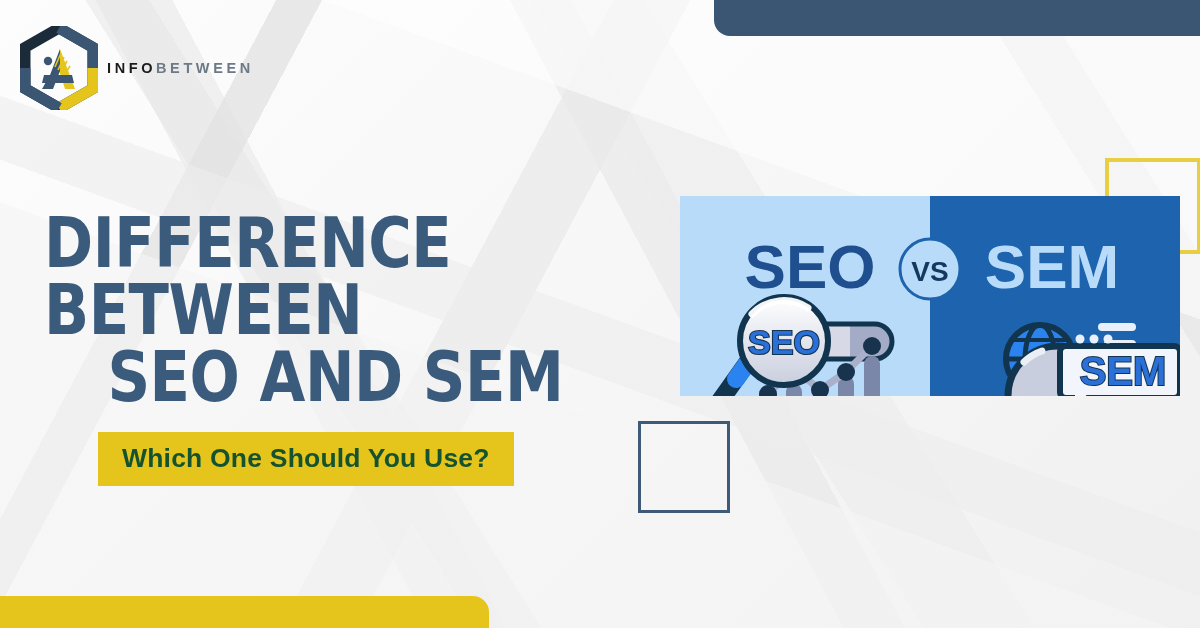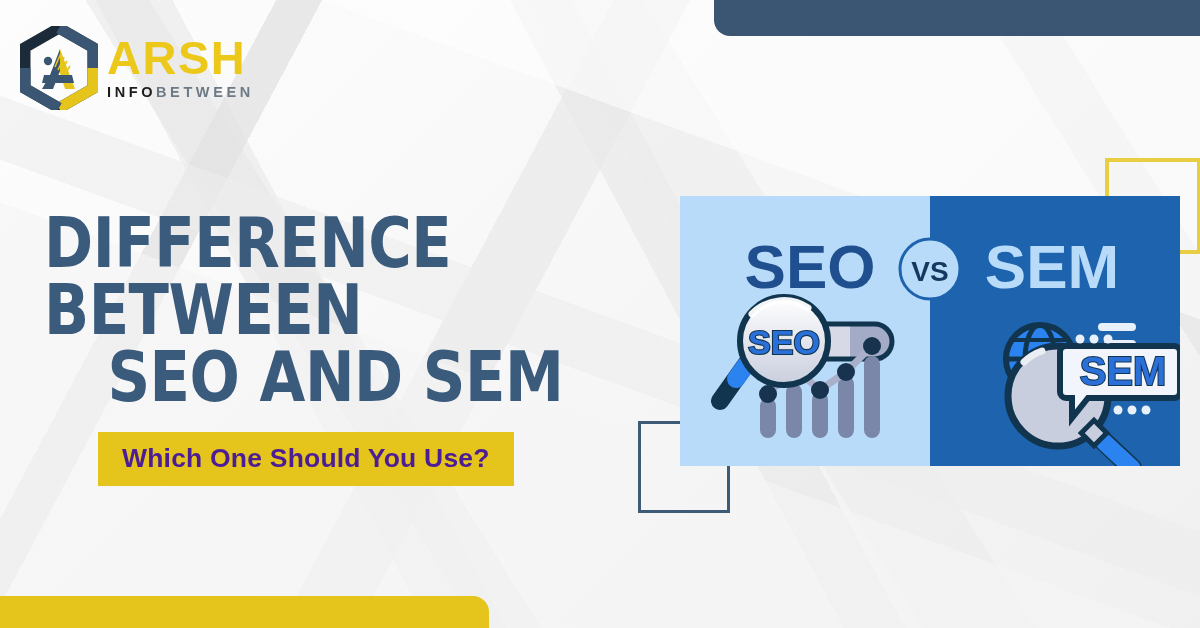--- a/index.html
+++ b/index.html
@@ -83,27 +83,27 @@
     text-transform:uppercase;
   }
   .headline h1 .line2{ display:block; text-align:center; width:620px;}
   .sub-bar{
     display:inline-block;
     margin-top:20px; margin-left:54px;
     background:#e5c51c;
     padding:11px 24px 12px 24px;
   }
   .sub-bar span{
-    font-size:26.5px; font-weight:bold; color:#4c1d95;
+    font-size:26.5px; font-weight:bold; color:#14532d;
     letter-spacing:.2px; white-space:nowrap;
   }
 
   
   .hero{
-    position:absolute; left:680px; top:196px; width:500px; height:270px;
+    position:absolute; left:680px; top:196px; width:500px; height:200px;
     display:flex; overflow:hidden;
   }
   .hero-half{ height:100%; }
   .hero-left{ width:50%; background:#b9dbfa; }
   .hero-right{ width:50%; background:#1d63ad; }
   .hero-svg{ position:absolute; inset:0; }
 </style>
 </head>
 <body>
 
@@ -129,21 +129,20 @@
       <circle cx="28" cy="34" r="4.2" fill="#3a5672"></circle>
       <g stroke="#e5c51c" stroke-width="1.6">
         <line x1="41" y1="26" x2="35" y2="40"></line>
         <line x1="44" y1="30" x2="38" y2="43"></line>
         <line x1="47" y1="34" x2="41" y2="45"></line>
         <line x1="50" y1="39" x2="45" y2="47"></line>
       </g>
     </g>
   </svg>
   <div class="logo-text">
-    <div class="logo-word">ARSH</div>
     <div class="logo-sub">
       <span class="info">INFO</span><span class="systems">BETWEEN</span>
     </div>
   </div>
 </div>
 
 <div class="headline">
   <h1>
     <span class="line1">DIFFERENCE BETWEEN</span>
     <span class="line2">SEO AND SEM</span>

